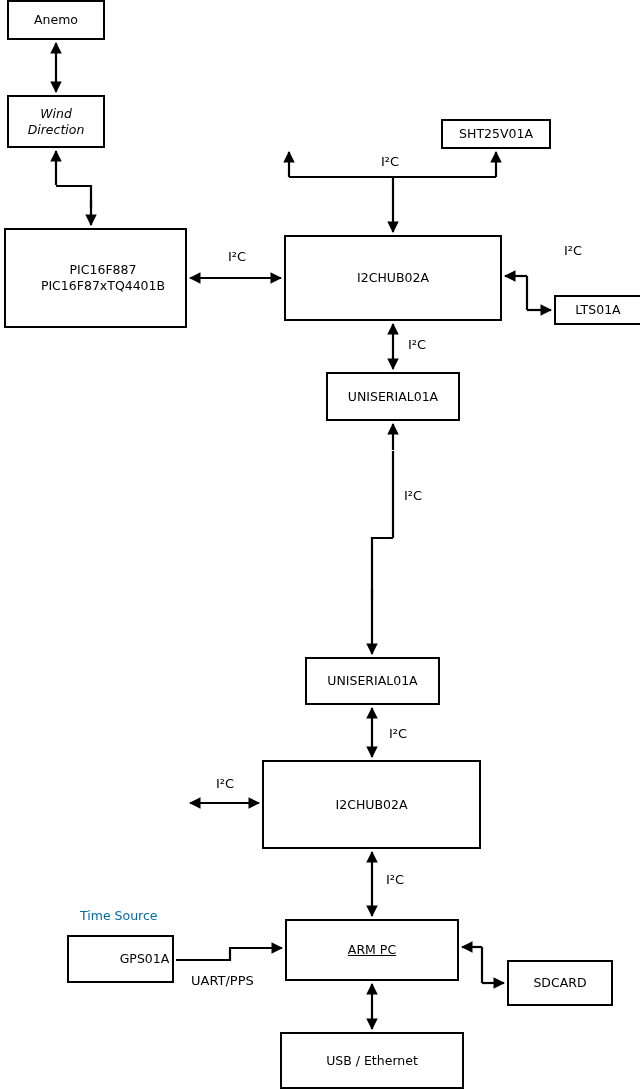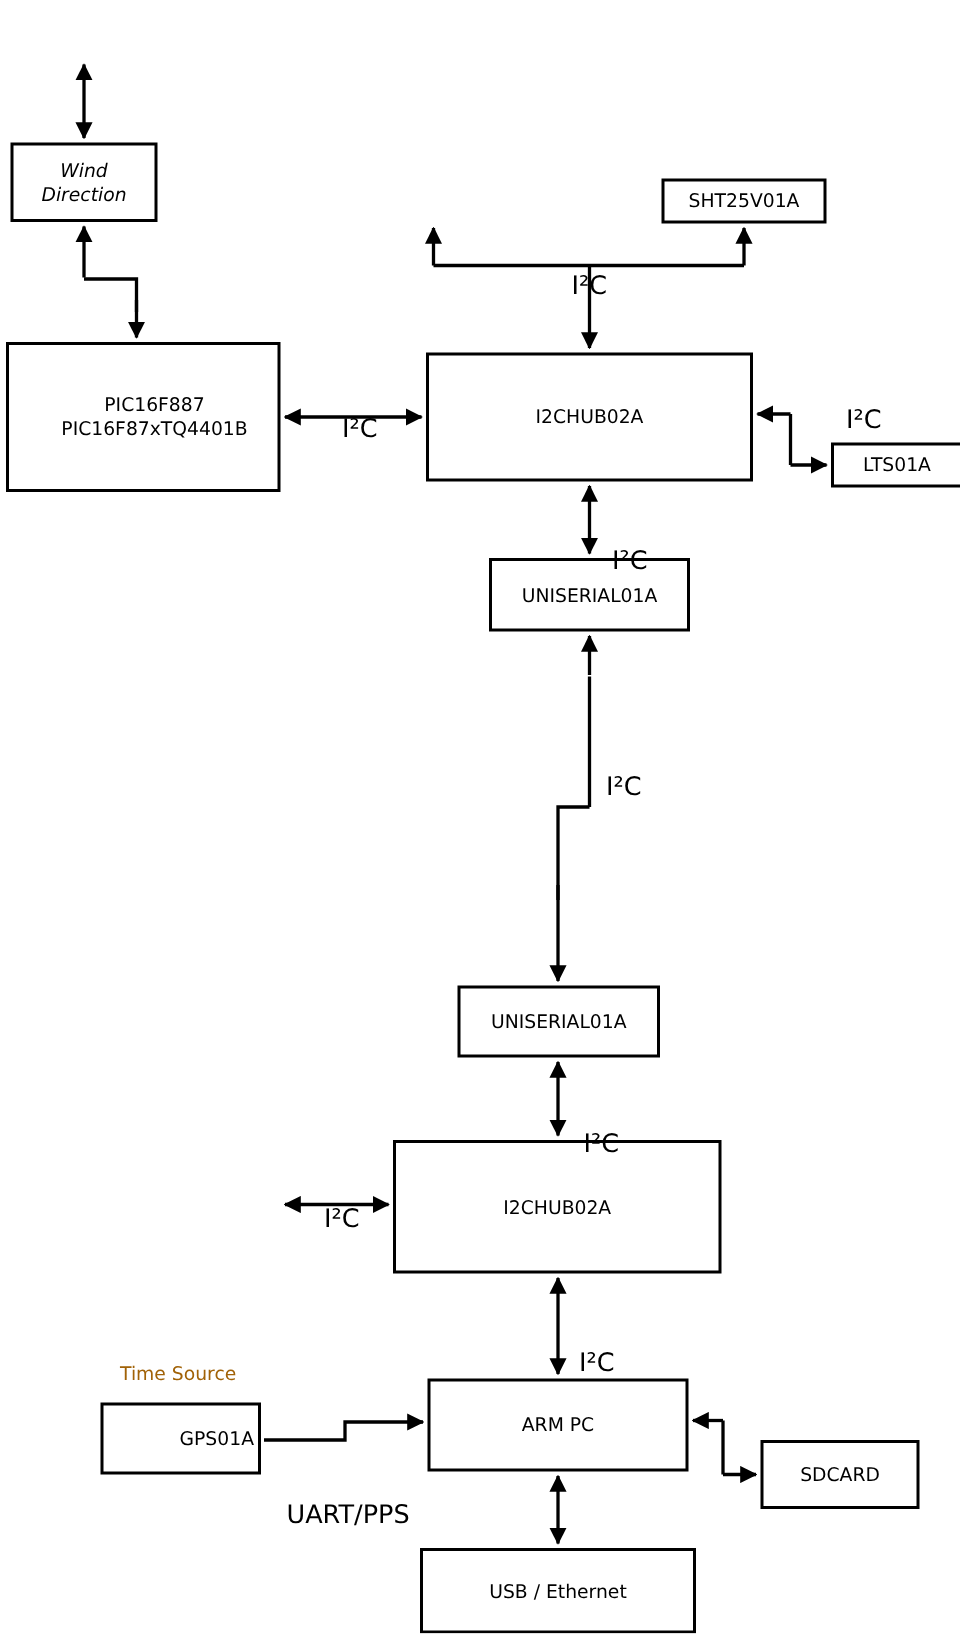--- a/index.html
+++ b/index.html
@@ -39,29 +39,28 @@
     line-height: 1.25;
     z-index: 5;
   }
   .node .node-label {
     white-space: pre-line;
     padding: 0 4px;
   }
   .edge-label {
     position: absolute;
     color: #000000;
-    font-size: 17px;
+    font-size: 13px;
     line-height: 1;
     white-space: nowrap;
     z-index: 6;
-    margin-top: 28px;
   }
   .free-label {
     position: absolute;
-    color: #a16207;
+    color: #0369a1;
     font-size: 12.5px;
     line-height: 1;
     white-space: nowrap;
     z-index: 6;
   }
 </style>
 </head>
 <body>
 
 <div id="diagram-root">
@@ -107,20 +106,23 @@
       <path d="M 176 960 L 230 960 L 230 948 L 282 948" marker-end="url(#arrow)"></path>
 
       <path d="M 482 947 L 462 947" marker-end="url(#arrow)"></path>
       <path d="M 482 947 L 482 983"></path>
       <path d="M 482 983 L 504 983" marker-end="url(#arrow)"></path>
 
       <path d="M 372 984 L 372 1029" marker-start="url(#arrow)" marker-end="url(#arrow)"></path>
     </g>
   </svg>
 
+  <div class="node" style="left: 7px; top: 0px; width: 98px; height: 40px;">
+    <span class="node-label">Anemo</span>
+  </div>
   <div class="node" style="left: 7px; top: 95px; width: 98px; height: 53px; font-style: italic;">
     <span class="node-label">Wind
 Direction</span>
   </div>
   <div class="node" style="left: 4px; top: 228px; width: 183px; height: 100px; padding-left: 15px;">
     <span class="node-label">PIC16F887
 PIC16F87xTQ4401B</span>
   </div>
   <div class="node" style="left: 441px; top: 119px; width: 110px; height: 30px;">
     <span class="node-label">SHT25V01A</span>
@@ -133,21 +135,21 @@
   </div>
   <div class="node" style="left: 326px; top: 372px; width: 134px; height: 49px;">
     <span class="node-label">UNISERIAL01A</span>
   </div>
   <div class="node" style="left: 305px; top: 657px; width: 135px; height: 48px;">
     <span class="node-label">UNISERIAL01A</span>
   </div>
   <div class="node" style="left: 262px; top: 760px; width: 219px; height: 89px;">
     <span class="node-label">I2CHUB02A</span>
   </div>
-  <div class="node" style="left: 285px; top: 919px; width: 174px; height: 62px;">
+  <div class="node" style="left: 285px; top: 919px; width: 174px; height: 62px; text-decoration: underline;">
     <span class="node-label">ARM PC</span>
   </div>
   <div class="node" style="left: 67px; top: 935px; width: 107px; height: 48px; padding-left: 48px;">
     <span class="node-label">GPS01A</span>
   </div>
   <div class="node" style="left: 507px; top: 960px; width: 106px; height: 46px;">
     <span class="node-label">SDCARD</span>
   </div>
   <div class="node" style="left: 280px; top: 1032px; width: 184px; height: 57px;">
     <span class="node-label">USB / Ethernet</span>

